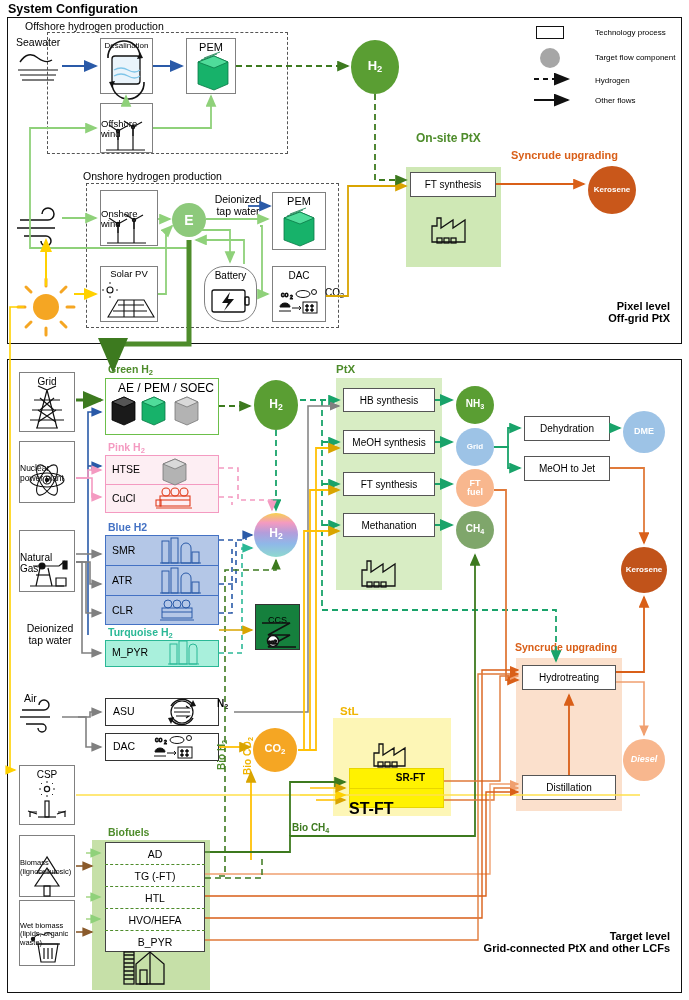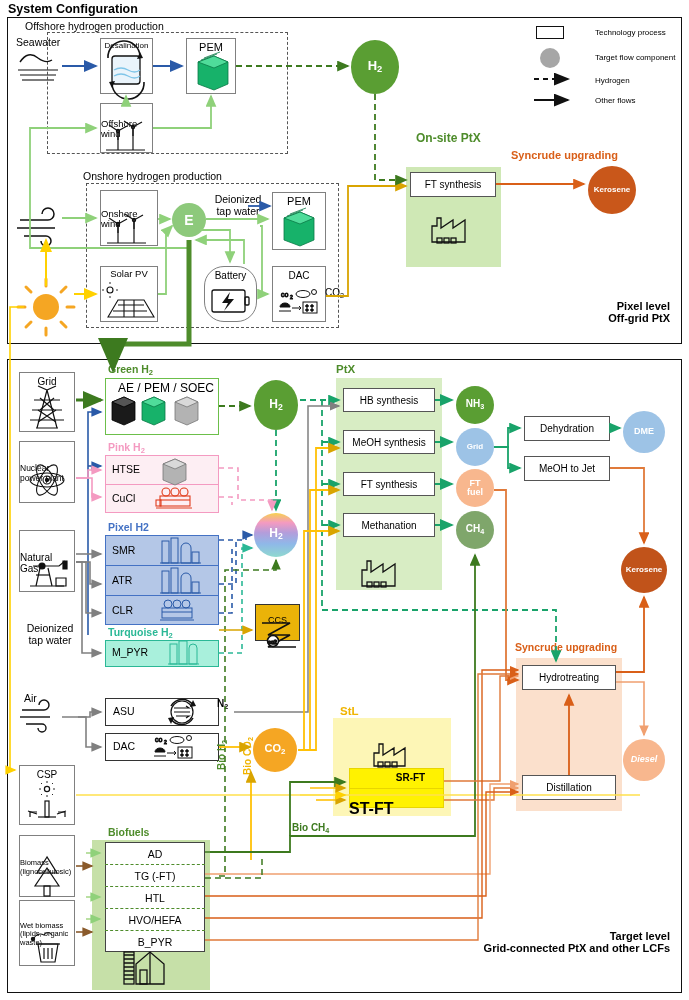--- a/index.html
+++ b/index.html
@@ -301,21 +301,21 @@
       <path d="M30 586 h34"></path>
       <path d="M36 586 l4 -18 M52 586 l-4 -18"></path>
       <path d="M36 575 h14"></path>
       <path d="M33 566 h26 l6 -5"></path>
       <circle cx="42" cy="566" r="3" fill="#111"></circle>
       <path d="M63 561 v8 h4 v-8 z" fill="#111"></path>
       <path d="M56 578 h10 v8 h-10 z"></path>
     </g>
   </svg>
 
-  <div class="abs" style="left:108px;top:521px;font-size:10.5px;font-weight:bold;color:#4472c4;">Pixel H2</div>
+  <div class="abs" style="left:108px;top:521px;font-size:10.5px;font-weight:bold;color:#4472c4;">Blue H2</div>
   <div class="abs" style="left:105px;top:535px;width:114px;height:90px;border:1.3px solid #4472c4;background:#b4c7e7;"></div>
   <div class="abs" style="left:105px;top:565px;width:114px;height:0;border-top:1.1px solid #4472c4;"></div>
   <div class="abs" style="left:105px;top:595px;width:114px;height:0;border-top:1.1px solid #4472c4;"></div>
   <div class="abs" style="left:112px;top:544px;font-size:10.5px;">SMR</div>
   <div class="abs" style="left:112px;top:574px;font-size:10.5px;">ATR</div>
   <div class="abs" style="left:112px;top:604px;font-size:10.5px;">CLR</div>
   <svg class="svgl" width="689" height="1000">
     <g stroke="#2a5aa8" stroke-width="1" fill="none">
       <g>
         <rect x="162" y="541" width="7" height="22"></rect>
@@ -486,21 +486,21 @@
         <stop offset="22%" stop-color="#f49ac1"></stop>
         <stop offset="45%" stop-color="#b39ddb"></stop>
         <stop offset="70%" stop-color="#8fb8e8"></stop>
         <stop offset="100%" stop-color="#8fd9cf"></stop>
       </linearGradient>
     </defs>
     <circle cx="276" cy="535" r="22" fill="url(#h2mix)"></circle>
   </svg>
   <div class="abs" style="left:254px;top:526px;width:44px;text-align:center;color:#fff;font-weight:bold;font-size:12px;">H<sub>2</sub></div>
 
-  <div class="abs box" style="left:255px;top:604px;width:45px;height:37px;align-items:flex-start;padding-top:11px;font-size:9px;background:#eab308;border:1.3px solid #333;">
+  <div class="abs box" style="left:255px;top:604px;width:45px;height:46px;align-items:flex-start;padding-top:11px;font-size:9px;background:#15803d;border:1.3px solid #333;">
       <span>CCS</span>
     </div>
   <svg class="svgl" width="689" height="1000">
     <g stroke="#111" stroke-width="1.5" fill="none">
       <path d="M262 623 h28 l-22 12 h22 l-22 12 h28"></path>
       <circle cx="273" cy="641" r="5.5" fill="#fff"></circle>
       <text x="268" y="644" font-size="5.5" fill="#111">co2</text>
     </g>
   </svg>
 

